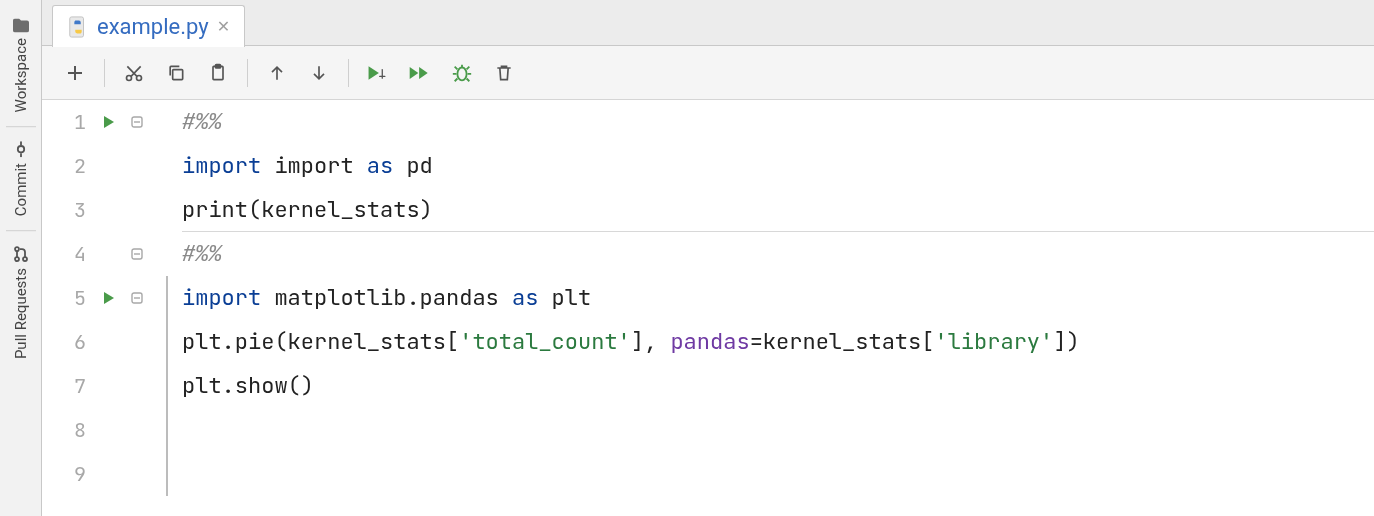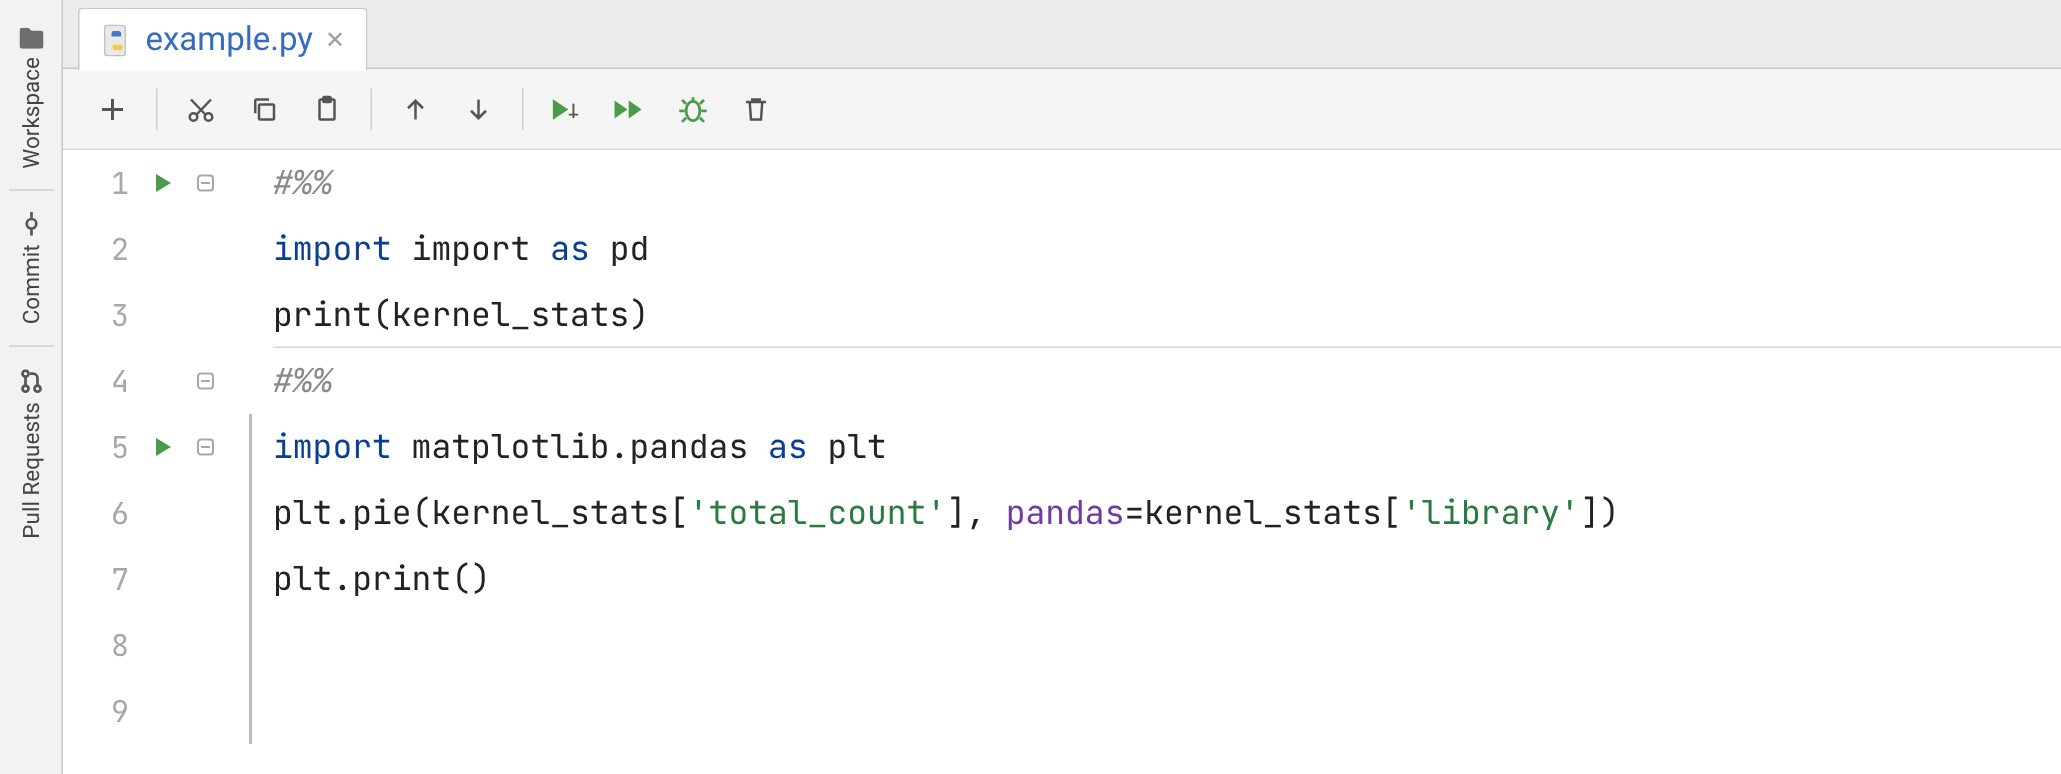--- a/index.html
+++ b/index.html
@@ -368,18 +368,18 @@
           <span class="fold"></span>
         </div>
       </div>
     <div class="code" id="code">
         <div class="code-line"><span class="cm">#%%</span></div>
         <div class="code-line"><span class="kw">import</span><span> import </span><span class="kw">as</span><span> pd</span></div>
         <div class="code-line with-sep"><span class="fn">print</span><span>(kernel_stats)</span></div>
         <div class="code-line"><span class="cm">#%%</span></div>
         <div class="code-line"><span class="kw">import</span><span> matplotlib.pandas </span><span class="kw">as</span><span> plt</span></div>
         <div class="code-line"><span>plt.pie(kernel_stats[</span><span class="str">'total_count'</span><span>], </span><span class="arg">pandas</span><span>=kernel_stats[</span><span class="str">'library'</span><span>])</span></div>
-        <div class="code-line"><span>plt.print()</span></div>
+        <div class="code-line"><span>plt.show()</span></div>
         <div class="code-line"><span></span></div>
         <div class="cell-left-bar" style="top: 176px; height: 220px;"></div>
       </div>
   </div>
 </div>
 
 </body></html>

